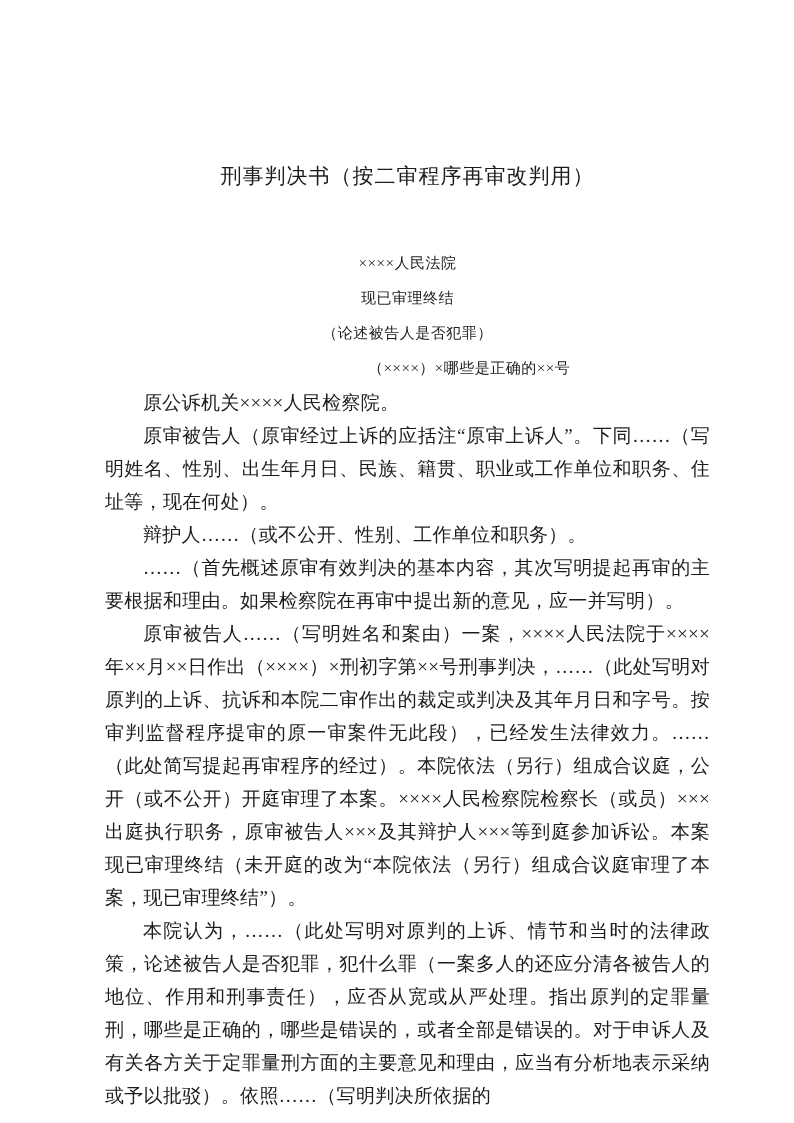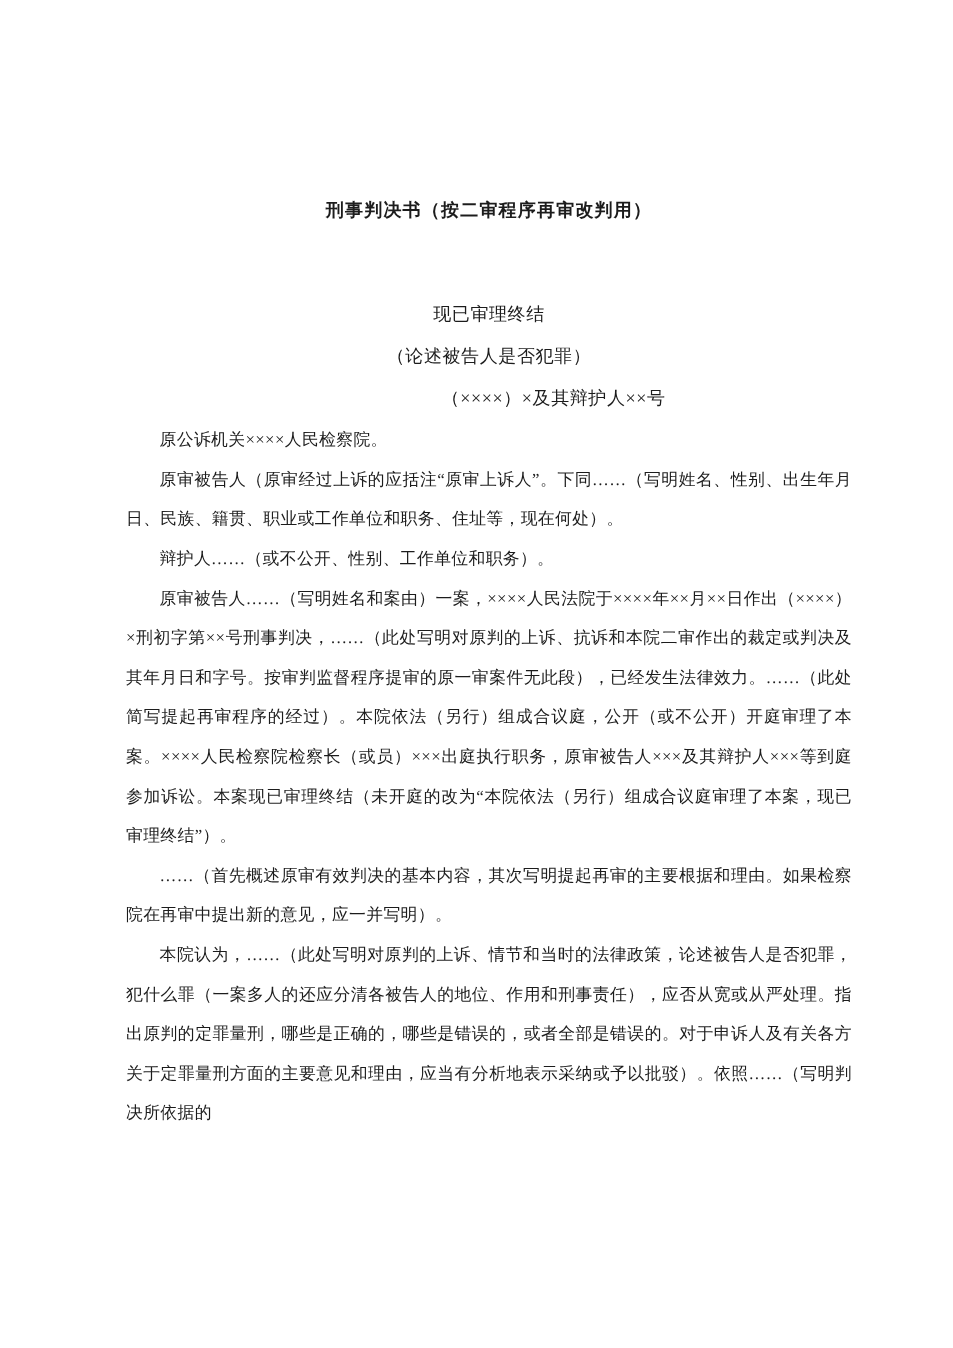--- a/index.html
+++ b/index.html
@@ -17,65 +17,66 @@
   .page {
     box-sizing: border-box;
     width: 794px;
     height: 1123px;
     padding: 162px 84px 30px 105px;
     background: #ffffff;
   }
   .doc-title {
     margin: 0 0 56px 0;
     text-align: center;
-    font-size: 15px;
-    font-weight: bold;
+    font-size: 21px;
+    font-weight: normal;
     letter-spacing: 1px;
     line-height: 28px;
   }
   .center-line {
     margin: 0;
     text-align: center;
     font-size: 15px;
     line-height: 35px;
     letter-spacing: 0.5px;
   }
   .case-number {
     margin: 0;
     padding-left: 263px;
     font-size: 15px;
     line-height: 35px;
     letter-spacing: 0.5px;
   }
   .body-text p {
     margin: 0;
-    font-size: 14px;
+    font-size: 19px;
     line-height: 33px;
     text-align: justify;
     text-indent: 2em;
     letter-spacing: 0.3px;
     word-break: break-all;
   }
 </style>
 </head>
 <body>
 
 <div class="page">
 
   <h1 class="doc-title">刑事判决书（按二审程序再审改判用）</h1>
 
+  <p class="center-line">××××人民法院</p>
 
   <p class="center-line">现已审理终结</p>
 
   <p class="center-line">（论述被告人是否犯罪）</p>
 
-  <p class="case-number">（××××）×及其辩护人××号</p>
+  <p class="case-number">（××××）×哪些是正确的××号</p>
 
   <div class="body-text">
     <p>原公诉机关××××人民检察院。</p>
     <p>原审被告人（原审经过上诉的应括注“原审上诉人”。下同……（写明姓名、性别、出生年月日、民族、籍贯、职业或工作单位和职务、住址等，现在何处）。</p>
     <p>辩护人……（或不公开、性别、工作单位和职务）。</p>
+    <p>……（首先概述原审有效判决的基本内容，其次写明提起再审的主要根据和理由。如果检察院在再审中提出新的意见，应一并写明）。</p>
     <p>原审被告人……（写明姓名和案由）一案，××××人民法院于××××年××月××日作出（××××）×刑初字第××号刑事判决，……（此处写明对原判的上诉、抗诉和本院二审作出的裁定或判决及其年月日和字号。按审判监督程序提审的原一审案件无此段），已经发生法律效力。……（此处简写提起再审程序的经过）。本院依法（另行）组成合议庭，公开（或不公开）开庭审理了本案。××××人民检察院检察长（或员）×××出庭执行职务，原审被告人×××及其辩护人×××等到庭参加诉讼。本案现已审理终结（未开庭的改为“本院依法（另行）组成合议庭审理了本案，现已审理终结”）。</p>
-    <p>……（首先概述原审有效判决的基本内容，其次写明提起再审的主要根据和理由。如果检察院在再审中提出新的意见，应一并写明）。</p>
     <p>本院认为，……（此处写明对原判的上诉、情节和当时的法律政策，论述被告人是否犯罪，犯什么罪（一案多人的还应分清各被告人的地位、作用和刑事责任），应否从宽或从严处理。指出原判的定罪量刑，哪些是正确的，哪些是错误的，或者全部是错误的。对于申诉人及有关各方关于定罪量刑方面的主要意见和理由，应当有分析地表示采纳或予以批驳）。依照……（写明判决所依据的</p>
   </div>
 
 </div>
 
 </body></html>

